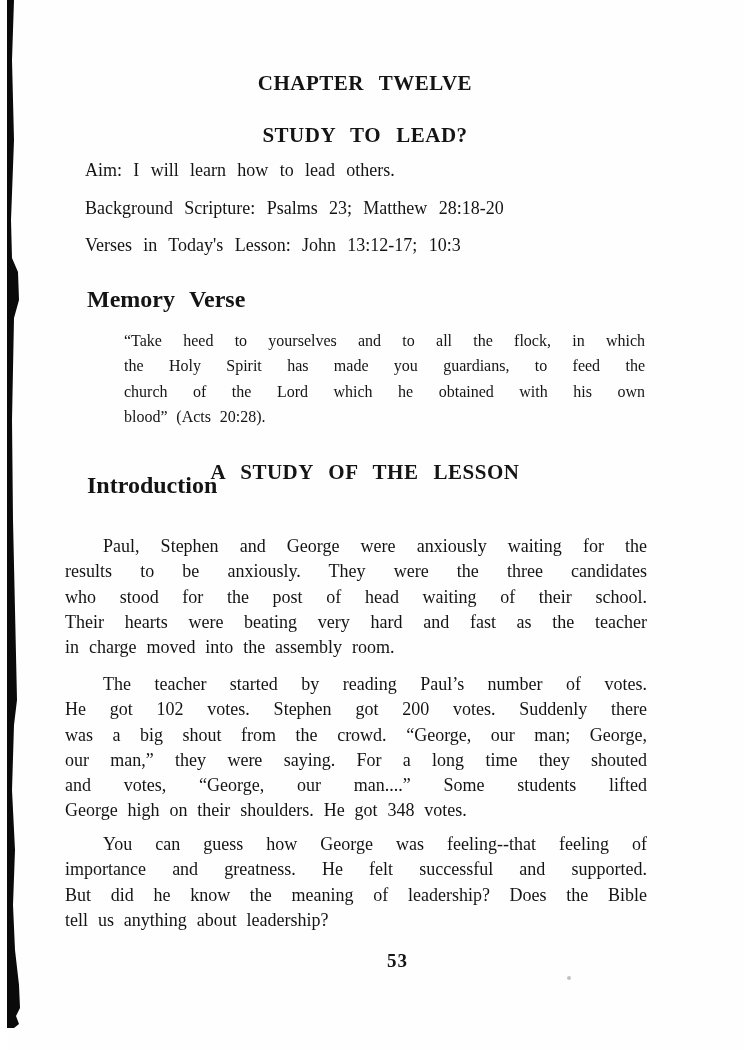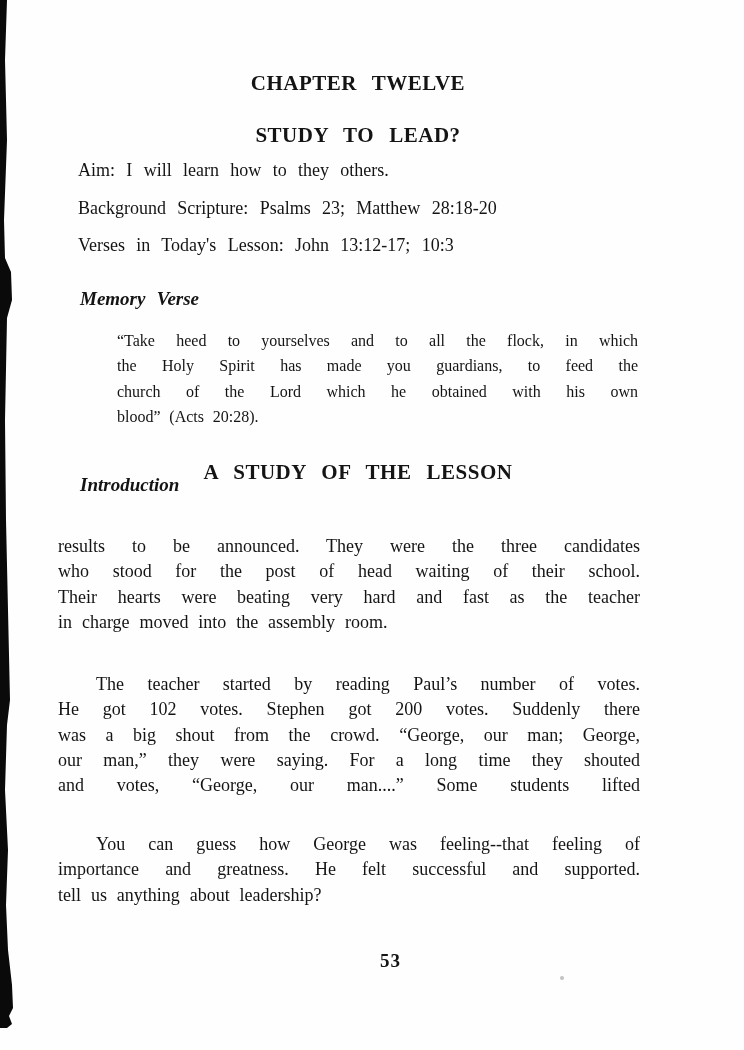--- a/index.html
+++ b/index.html
@@ -5,41 +5,40 @@
   html,body { margin:0; padding:0; }
   body {
     width:744px; height:1050px;
     background:#ffffff;
     font-family:"Liberation Serif","DejaVu Serif",serif;
     color:#141414;
     position:relative;
     overflow:hidden;
     -webkit-font-smoothing:antialiased;
   }
-  .page { position:absolute; inset:0; background:#fefefe; }
+  .page { position:absolute; inset:0; background:#fefefe;margin-left:7px; }
 
   
   .gutter { position:absolute; left:0; top:0; width:16px; height:1030px; }
 
   .abs { position:absolute; }
 
   .center-head {
     left:58px; width:600px;
     text-align:center;
     font-weight:bold;
     font-size:21px; line-height:22px;
     word-spacing:0.45em;
     letter-spacing:0.5px;
   }
   .sub-head {
     left:80px;
     font-weight:bold;
-    font-size:19px; line-height:20px;
+    font-size:24px; line-height:20px;
     word-spacing:0.35em;
-    font-style:italic;
   }
   .meta-line {
     left:78px; width:580px;
     font-size:18px; line-height:20px;
     word-spacing:0.38em;
   }
   .meta-line .lbl { font-weight:normal; }
 
   .para {
     left:58px; width:582px;
@@ -78,21 +77,21 @@
       <rect x="0" y="0" width="3" height="1028" fill="#0a0a0a"></rect>
     </svg>
   </div>
 
   <div class="abs center-head" style="top:72px">CHAPTER TWELVE</div>
 
   <div class="abs center-head" style="top:124px">STUDY TO LEAD?</div>
 
   <div class="abs meta-line" style="top:160px">
     <span class="lbl">Aim:</span>
-    <span>I will learn how to they others.</span>
+    <span>I will learn how to lead others.</span>
   </div>
   <div class="abs meta-line" style="top:198px">
     <span class="lbl">Background Scripture:</span>
     <span>Psalms 23; Matthew 28:18-20</span>
   </div>
   <div class="abs meta-line" style="top:235px">
     <span class="lbl">Verses in Today's Lesson:</span>
     <span>John 13:12-17; 10:3</span>
   </div>
 
@@ -101,36 +100,39 @@
       <div class="tline">“Take heed to yourselves and to all the flock, in which</div>
       <div class="tline">the Holy Spirit has made you guardians, to feed the</div>
       <div class="tline">church of the Lord which he obtained with his own</div>
       <div class="tline last">blood” (Acts 20:28).</div>
     </div>
 
   <div class="abs center-head" style="top:461px">A STUDY OF THE LESSON</div>
   <div class="abs sub-head" style="top:475px">Introduction</div>
 
   <div class="abs para" style="top:534px">
-      <div class="tline">results to be announced. They were the three candidates</div>
+      <div class="tline first">Paul, Stephen and George were anxiously waiting for the</div>
+      <div class="tline">results to be anxiously. They were the three candidates</div>
       <div class="tline">who stood for the post of head waiting of their school.</div>
       <div class="tline">Their hearts were beating very hard and fast as the teacher</div>
       <div class="tline last">in charge moved into the assembly room.</div>
     </div>
 
   <div class="abs para" style="top:672px">
       <div class="tline first">The teacher started by reading Paul’s number of votes.</div>
       <div class="tline">He got 102 votes. Stephen got 200 votes. Suddenly there</div>
       <div class="tline">was a big shout from the crowd. “George, our man; George,</div>
       <div class="tline">our man,” they were saying. For a long time they shouted</div>
       <div class="tline">and votes, “George, our man....” Some students lifted</div>
+      <div class="tline last">George high on their shoulders. He got 348 votes.</div>
     </div>
 
   <div class="abs para" style="top:832px">
       <div class="tline first">You can guess how George was feeling--that feeling of</div>
       <div class="tline">importance and greatness. He felt successful and supported.</div>
+      <div class="tline">But did he know the meaning of leadership? Does the Bible</div>
       <div class="tline last">tell us anything about leadership?</div>
     </div>
 
   <div class="abs page-num">53</div>
 
   <div class="abs speck"></div>
 </div>
 
 </body></html>

